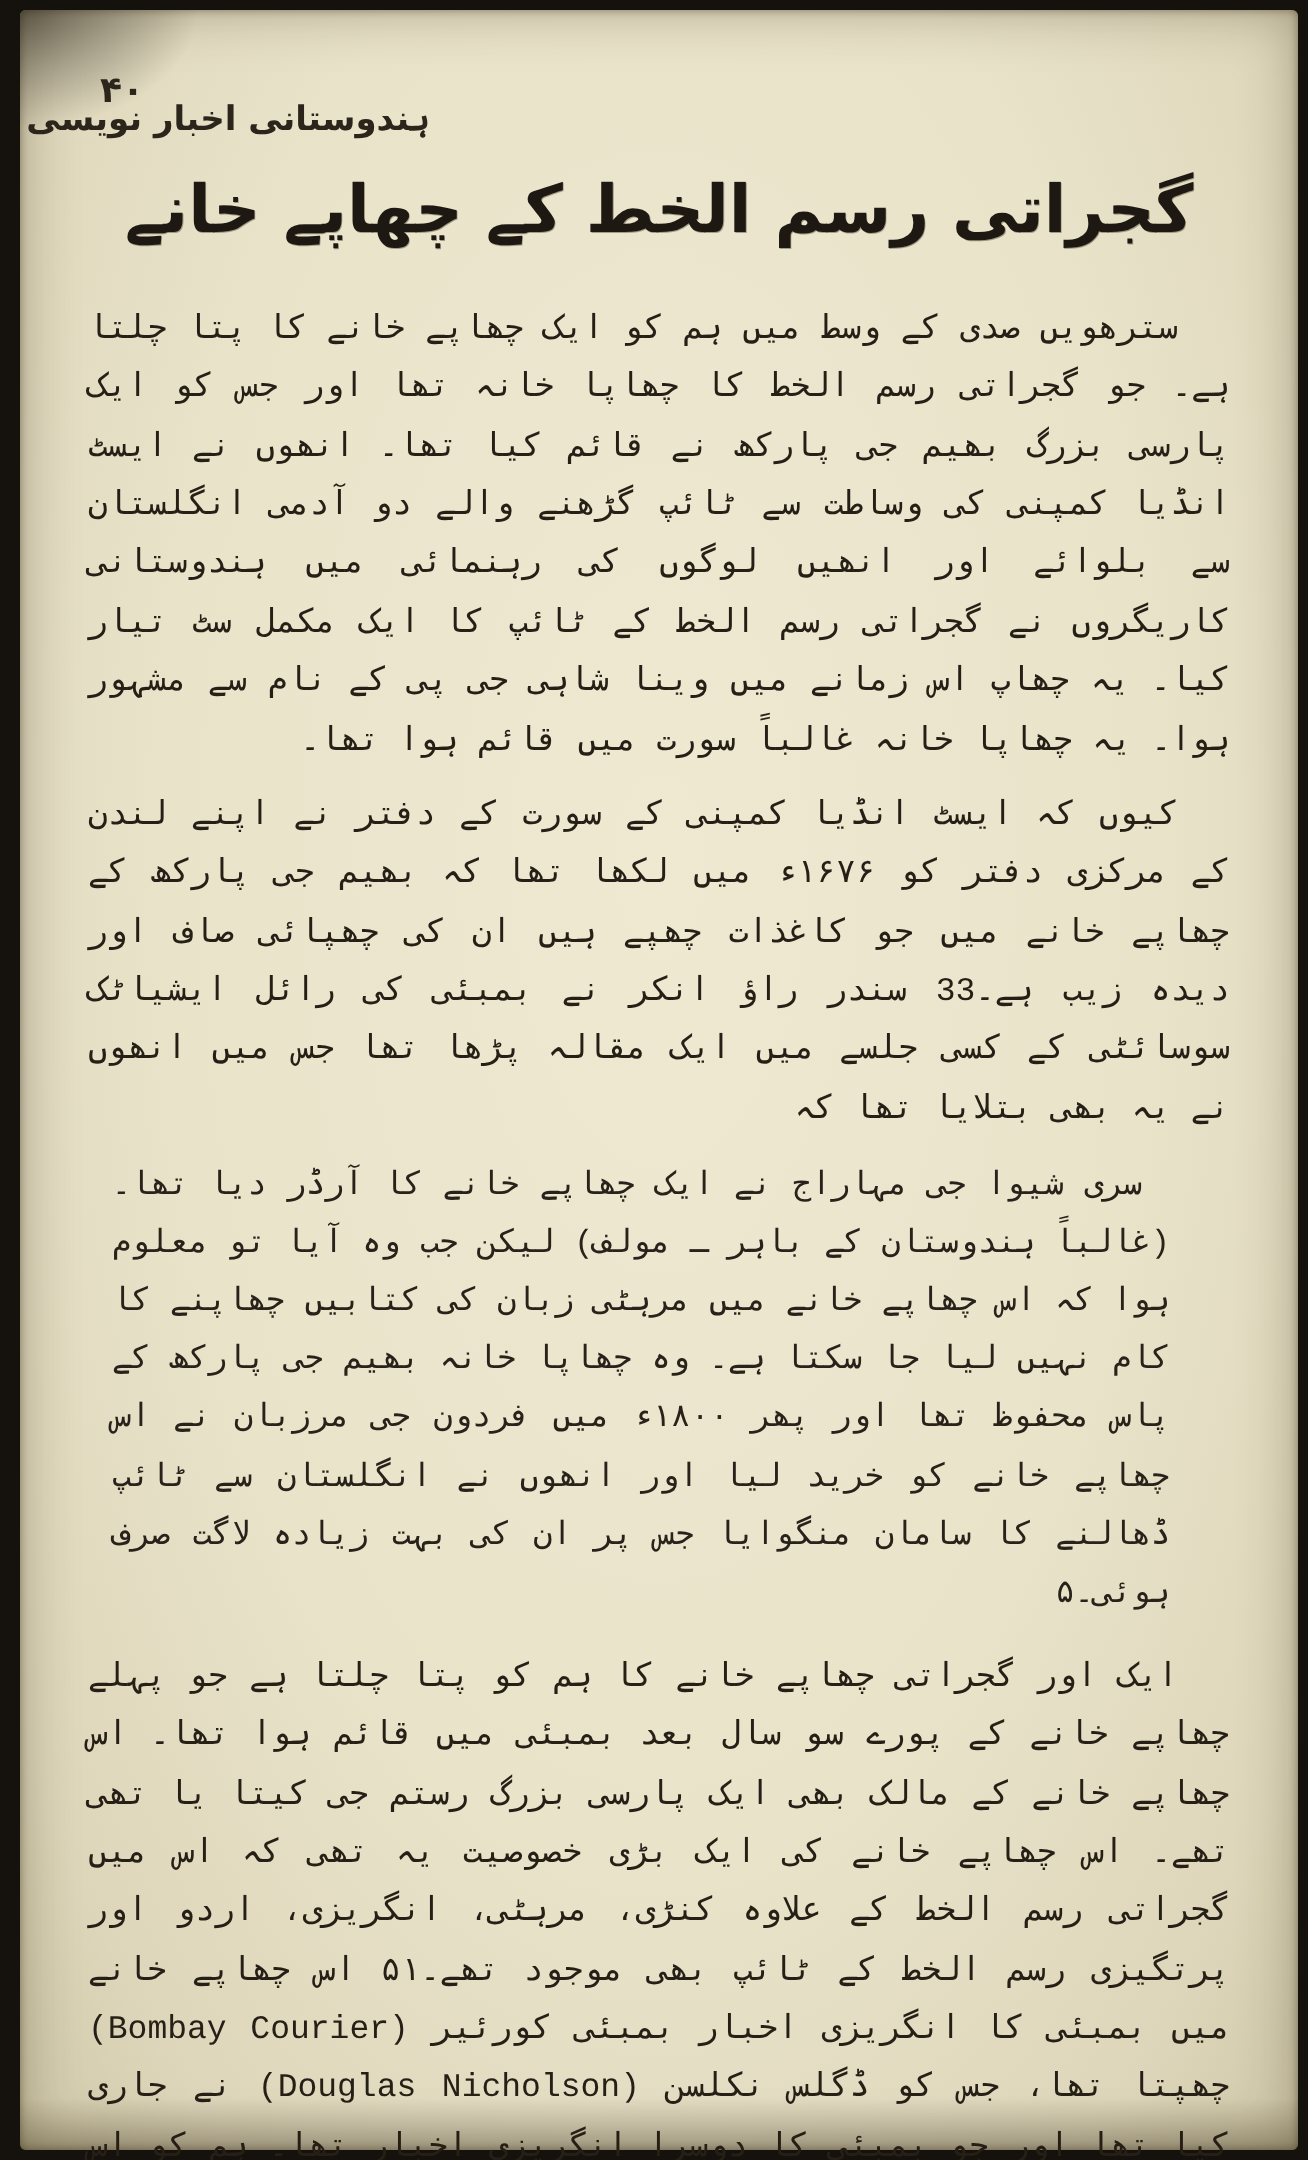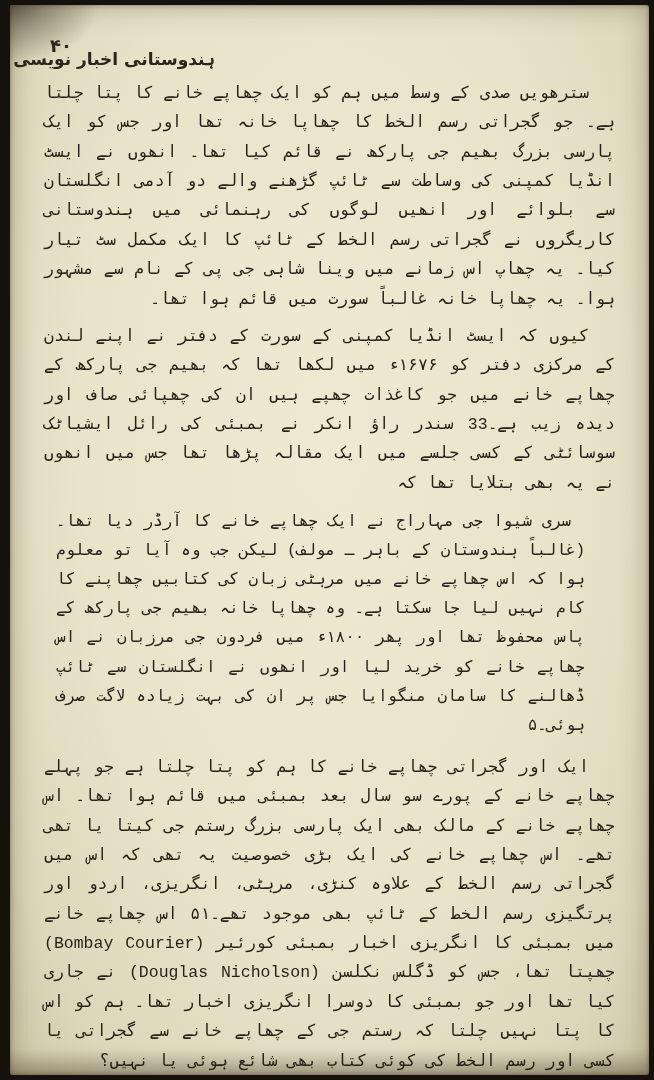--- a/index.html
+++ b/index.html
@@ -122,20 +122,21 @@
 
 <div class="scan-frame">
   <div class="paper">
     <div class="page-inner">
 
       <div class="page-header">
         <span class="header-title">ہندوستانی اخبار نویسی</span>
         <span class="page-number">۴۰</span>
       </div>
 
+      <h1 class="chapter-heading">گجراتی رسم الخط کے چھاپے خانے</h1>
 
       <div class="body-text">
         <p>سترھویں صدی کے وسط میں ہم کو ایک چھاپے خانے کا پتا چلتا ہے۔ جو گجراتی رسم الخط کا چھاپا خانہ تھا اور جس کو ایک پارسی بزرگ بھیم جی پارکھ نے قائم کیا تھا۔ انھوں نے ایسٹ انڈیا کمپنی کی وساطت سے ٹائپ گڑھنے والے دو آدمی انگلستان سے بلوائے اور انھیں لوگوں کی رہنمائی میں ہندوستانی کاریگروں نے گجراتی رسم الخط کے ٹائپ کا ایک مکمل سٹ تیار کیا۔ یہ چھاپ اس زمانے میں وینا شاہی جی پی کے نام سے مشہور ہوا۔ یہ چھاپا خانہ غالباً سورت میں قائم ہوا تھا۔</p>
 
         <p>کیوں کہ ایسٹ انڈیا کمپنی کے سورت کے دفتر نے اپنے لندن کے مرکزی دفتر کو ۱۶۷۶ء میں لکھا تھا کہ بھیم جی پارکھ کے چھاپے خانے میں جو کاغذات چھپے ہیں ان کی چھپائی صاف اور دیدہ زیب ہے۔33 سندر راؤ انکر نے بمبئی کی رائل ایشیاٹک سوسائٹی کے کسی جلسے میں ایک مقالہ پڑھا تھا جس میں انھوں نے یہ بھی بتلایا تھا کہ</p>
 
         <div class="quote-block">
           <p>سری شیوا جی مہاراج نے ایک چھاپے خانے کا آرڈر دیا تھا۔ (غالباً ہندوستان کے باہر ـ مولف) لیکن جب وہ آیا تو معلوم ہوا کہ اس چھاپے خانے میں مرہٹی زبان کی کتابیں چھاپنے کا کام نہیں لیا جا سکتا ہے۔ وہ چھاپا خانہ بھیم جی پارکھ کے پاس محفوظ تھا اور پھر ۱۸۰۰ء میں فردون جی مرزبان نے اس چھاپے خانے کو خرید لیا اور انھوں نے انگلستان سے ٹائپ ڈھالنے کا سامان منگوایا جس پر ان کی بہت زیادہ لاگت صرف ہوئی۔۵</p>
         </div>
 

